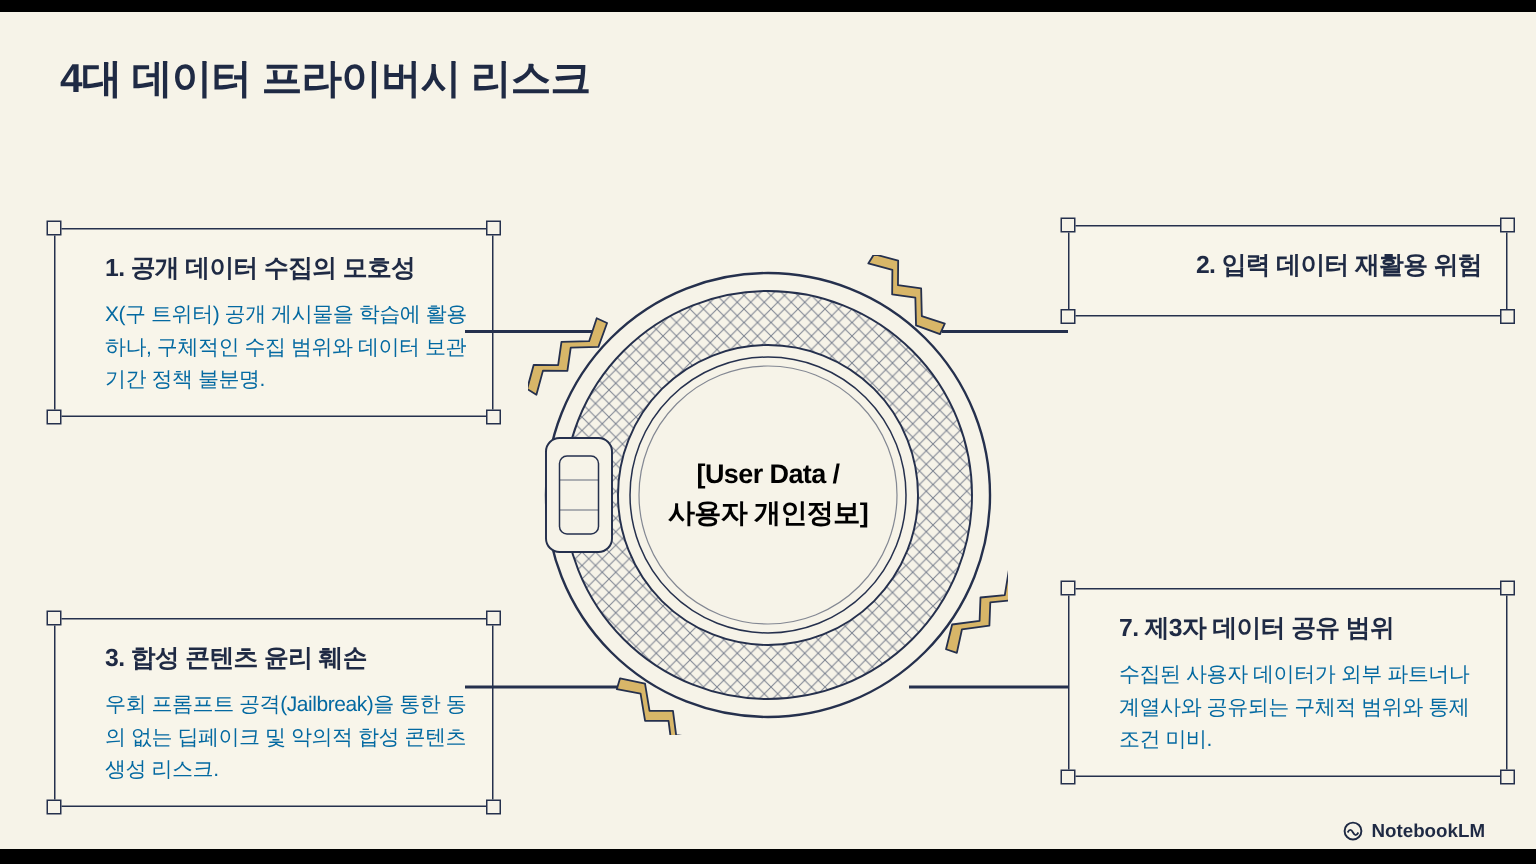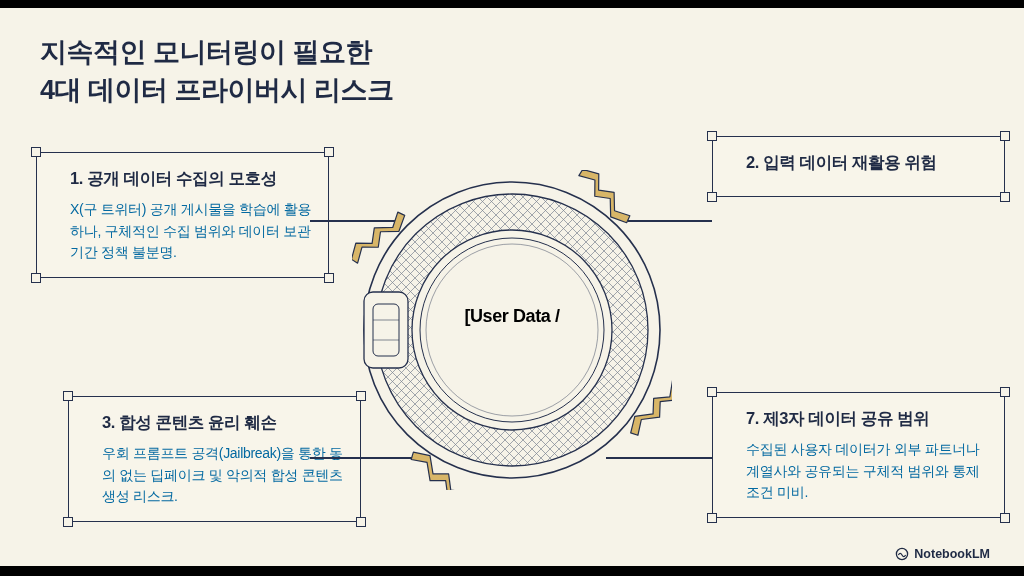--- a/index.html
+++ b/index.html
@@ -47,22 +47,22 @@
   .corner{
     position:absolute;width:8px;height:8px;
     background:#f6f3e8;border:1.5px solid #25304d;
   }
   .corner.tl{left:-6px;top:-6px;}
   .corner.tr{right:-6px;top:-6px;}
   .corner.bl{left:-6px;bottom:-6px;}
   .corner.br{right:-6px;bottom:-6px;}
 
   #box1{left:36px;top:152px;}
-  #box2{left:712px;top:136px;}
-  #box3{left:36px;top:396px;margin-left:32px;}
+  #box2{left:712px;top:150px;text-align:right;}
+  #box3{left:36px;top:412px;}
   #box4{left:712px;top:392px;}
 
   .connector{
     position:absolute;height:2px;background:#25304d;
   }
   #conn1{left:310px;top:220px;width:88px;}
   #conn2{left:628px;top:220px;width:84px;}
   #conn3{left:310px;top:457px;width:112px;}
   #conn4{left:606px;top:457px;width:106px;}
 
@@ -84,21 +84,20 @@
 </style>
 </head>
 <body>
 
 <div class="stage">
 
   <div class="bar top"></div>
   <div class="bar bottom"></div>
 
   <div class="page-title">
-    <div>지속적인 모니터링이 필요한</div>
     <div>4대 데이터 프라이버시 리스크</div>
   </div>
 
   <div class="risk-box" id="box1">
     <span class="corner tl"></span>
     <span class="corner tr"></span>
     <span class="corner bl"></span>
     <span class="corner br"></span>
     <div class="box-title">1. 공개 데이터 수집의 모호성</div>
     <div class="box-body">X(구 트위터) 공개 게시물을 학습에 활용하나, 구체적인 수집 범위와 데이터 보관 기간 정책 불분명.</div>
@@ -161,20 +160,21 @@
 
       <use href="#crack" transform="rotate(-140 160 160)"></use>
       <use href="#crack" transform="rotate(-42 160 160)"></use>
       <use href="#crack" transform="rotate(132 160 160)"></use>
       <use href="#crack" transform="rotate(48 160 160)"></use>
     </svg>
   </div>
 
   <div class="center-label">
     <div>[User Data /</div>
+    <div>사용자 개인정보]</div>
   </div>
 
   <div class="brand">
     <svg width="14" height="14" viewBox="0 0 14 14">
       <circle cx="7" cy="7" r="5.6" fill="none" stroke="#1f2a44" stroke-width="1.3"></circle>
       <path d="M3.4 8 Q5.2 4.6 7 8 T10.6 8" fill="none" stroke="#1f2a44" stroke-width="1.2"></path>
     </svg>
     <span>NotebookLM</span>
   </div>
 

